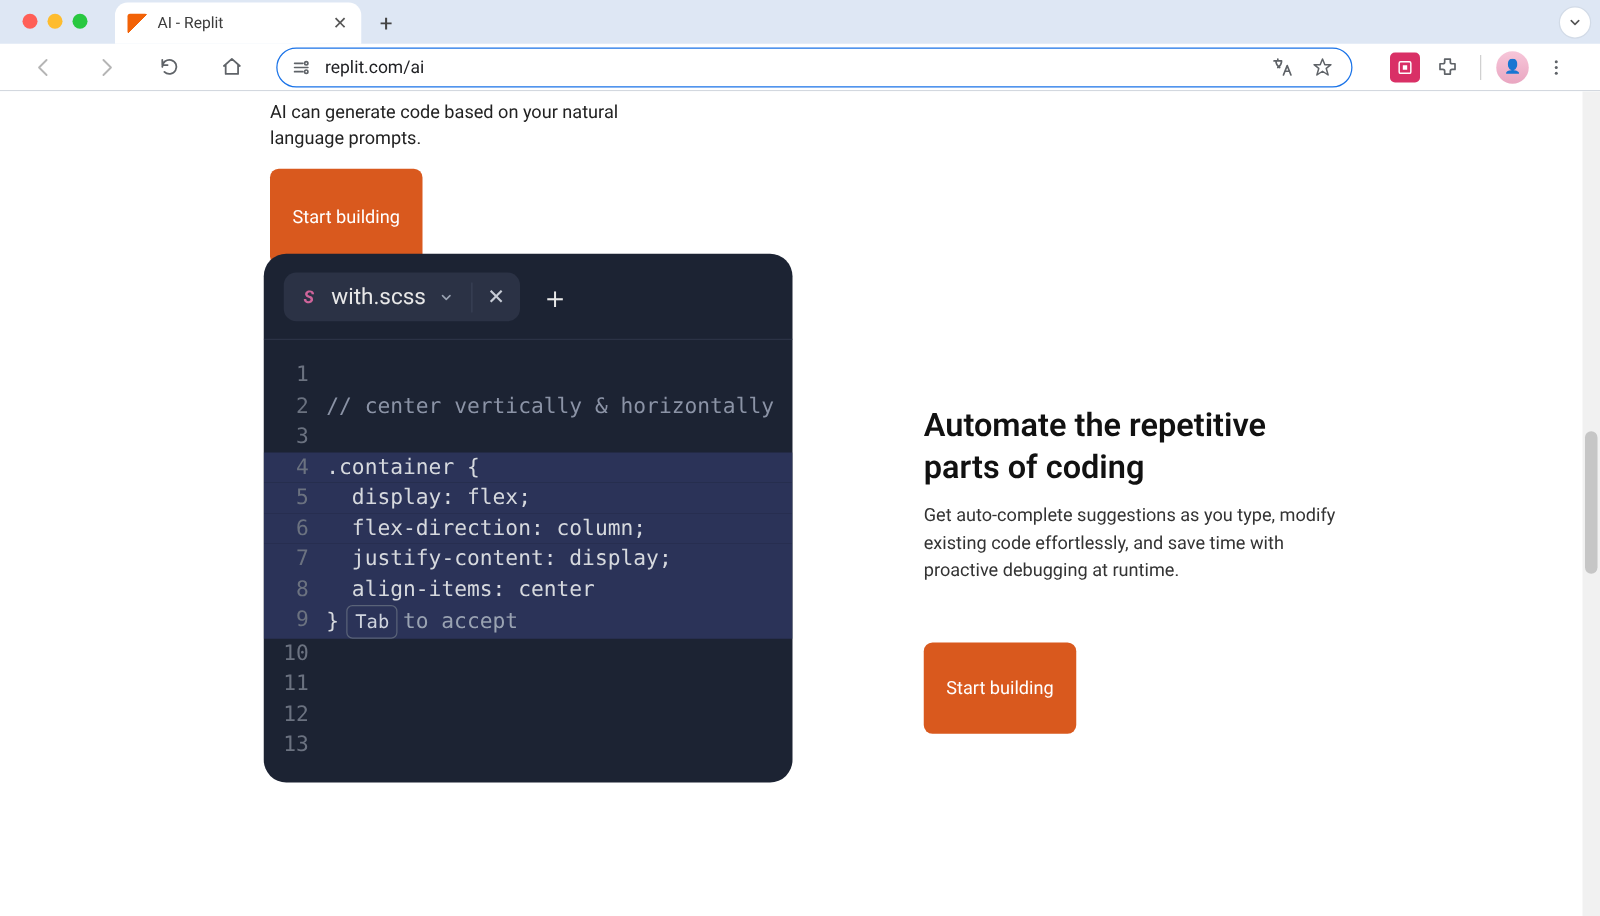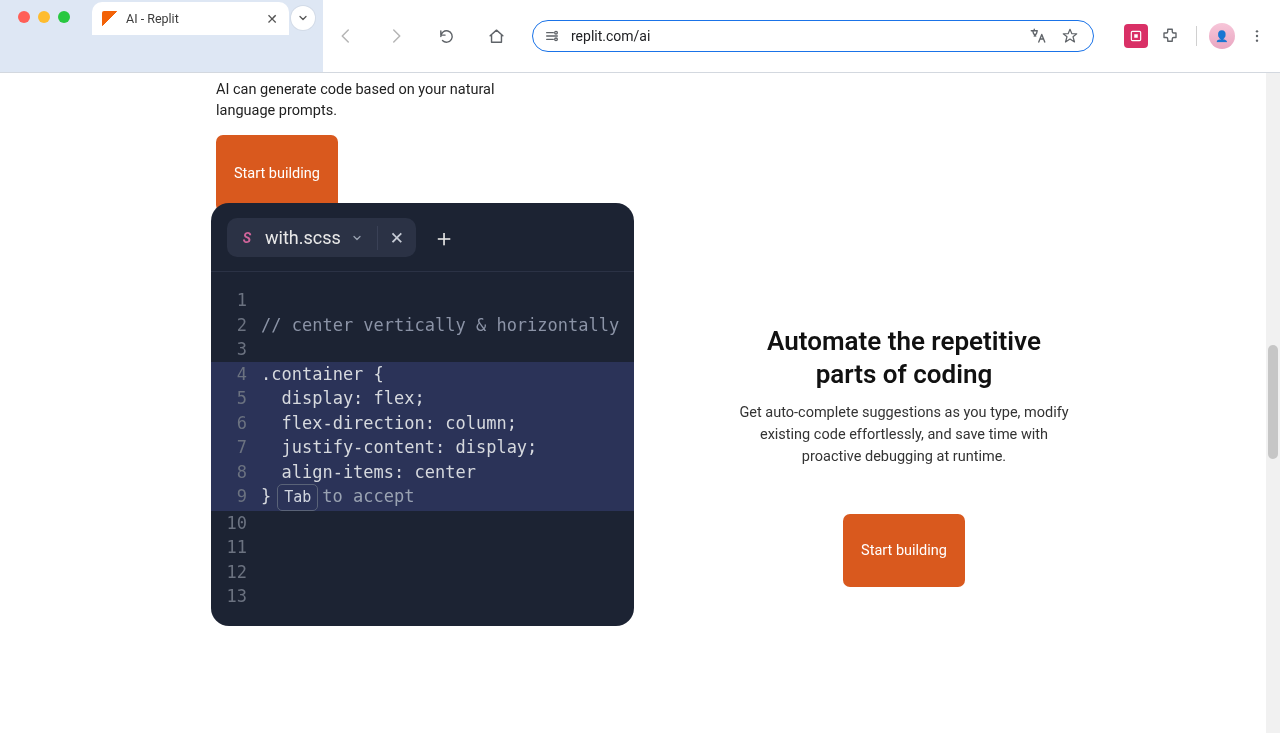--- a/index.html
+++ b/index.html
@@ -11,21 +11,21 @@
     overflow: hidden;
     position: relative;
   }
 
   
   .chrome {
     background: #dee7f4;
     height: 73px;
     border-bottom: 1px solid #d3d8df;
     display: flex;
-    flex-direction: row;
+    flex-direction: column;
   }
   .tabstrip {
     height: 35px;
     display: flex;
     align-items: flex-end;
     padding-left: 10px;
     position: relative;
   }
   .traffic-lights {
     display: flex;
@@ -74,21 +74,21 @@
     background:#fff; display:flex; align-items:center; justify-content:center;
     color:#555; font-size:12px;
     box-shadow: 0 0 0 1px rgba(0,0,0,0.05);
   }
 
   .toolbar {
     flex:1;
     background:#fff;
     display:flex;
     align-items:center;
-    padding: 0 9px;
+    padding: 0 21px;
     gap: 22px;
   }
   .tbtn {
     width:28px; height:28px;
     display:flex; align-items:center; justify-content:center;
     color:#5f6368; border-radius:50%;
     cursor:pointer;
   }
   .tbtn.disabled { color:#b5b5b5; cursor:default; }
   .omnibox {
@@ -217,21 +217,20 @@
     margin:0 4px 0 6px;
   }
   .hint { color:#9aa3b2; }
 
   
   .right-block {
     position:absolute;
     left:739px;
     top:252px;
     width:330px;
-    text-align:center;
   }
   .right-block h2 {
     font-size:26px;
     font-weight:600;
     color:#111;
     line-height:1.25;
     margin-bottom:12px;
   }
   .right-block p {
     font-size:14.5px;

